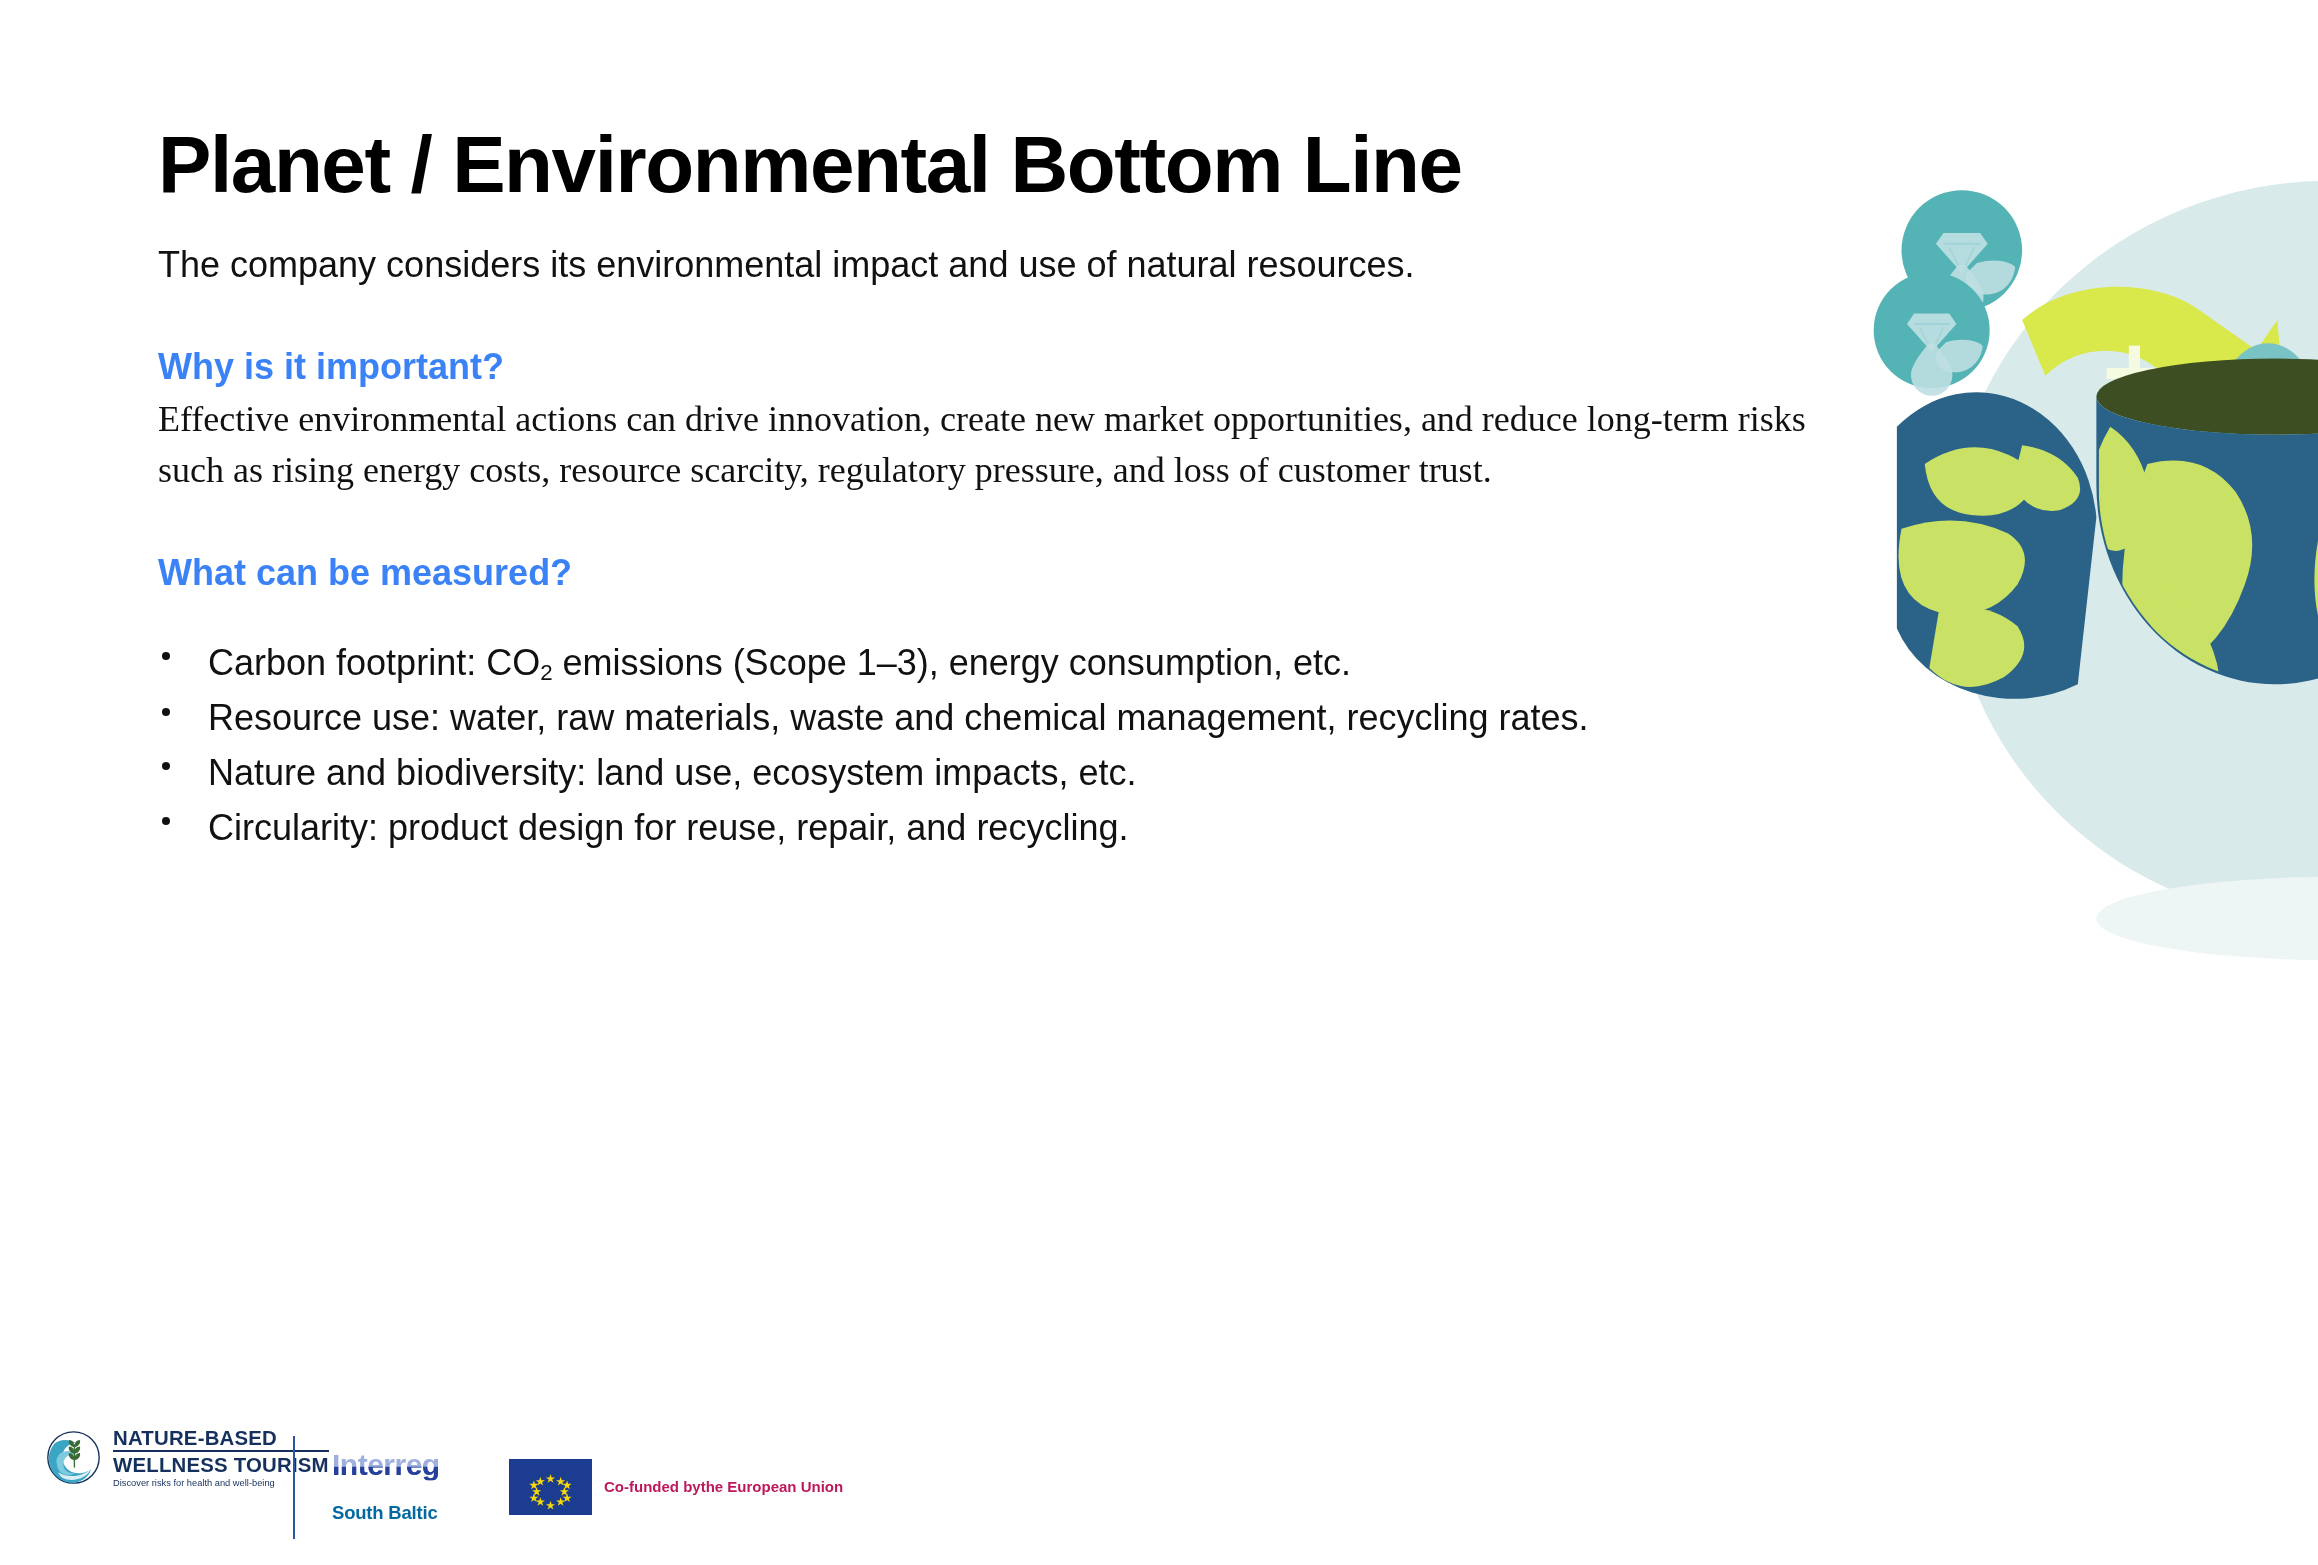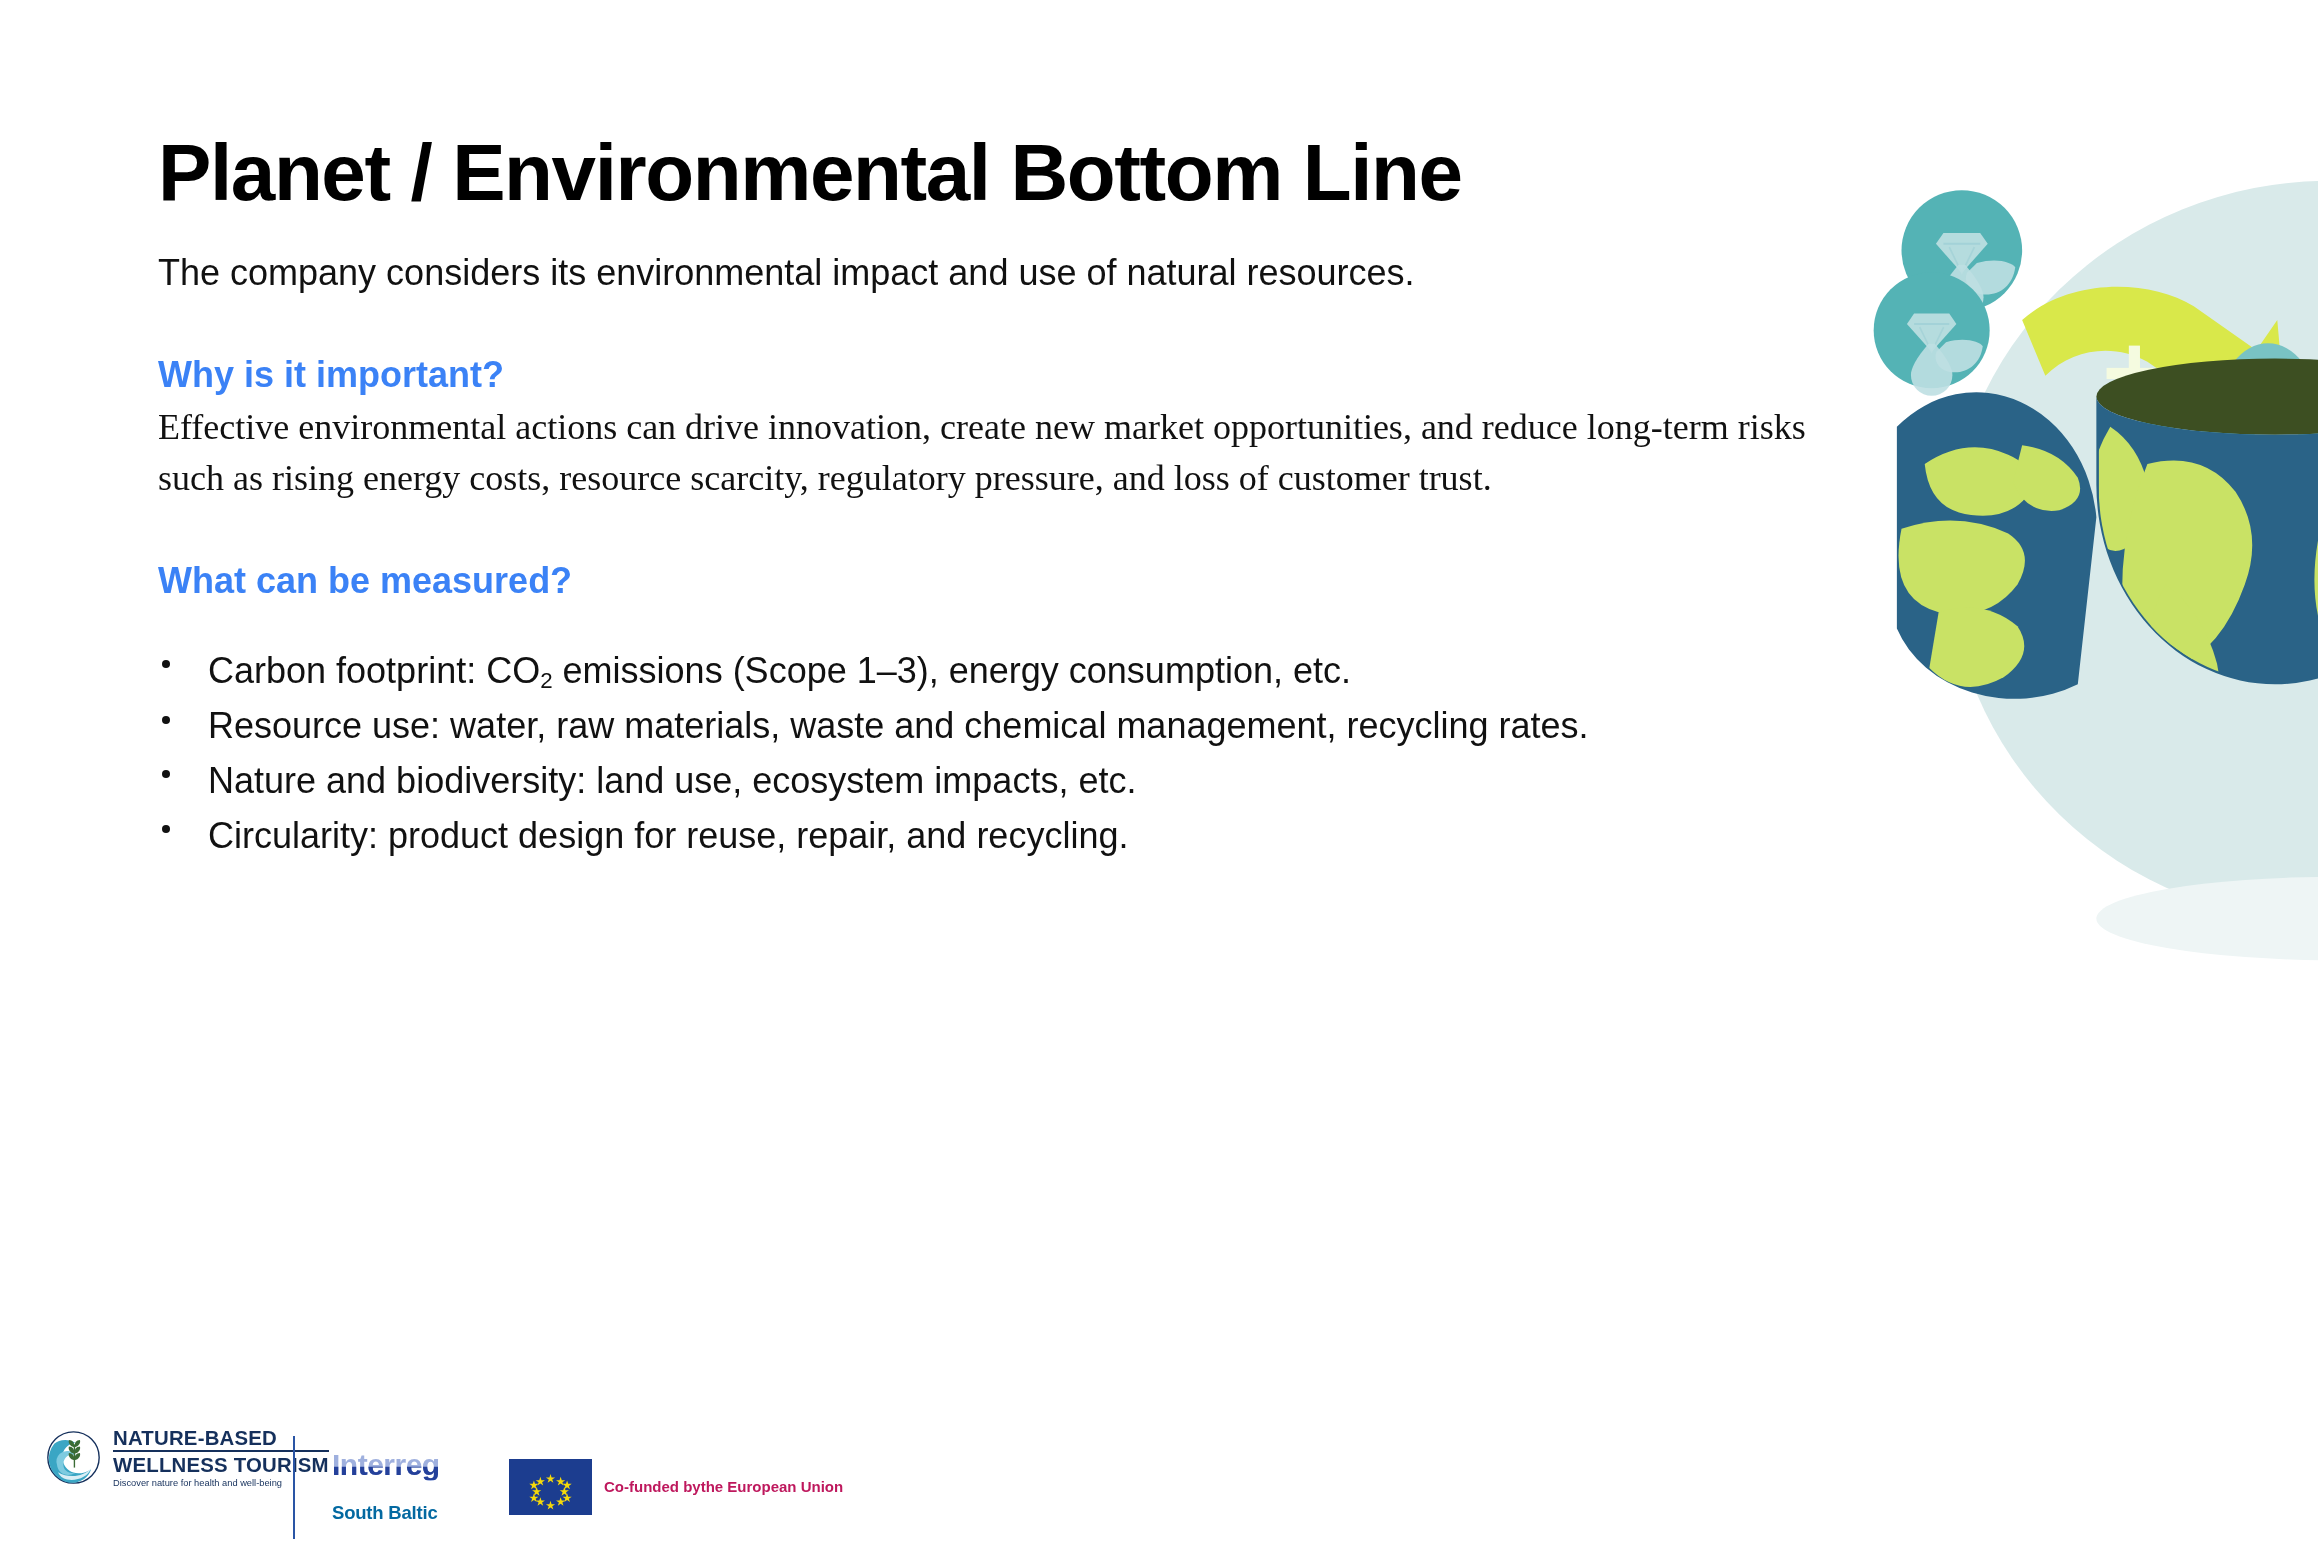--- a/index.html
+++ b/index.html
@@ -15,21 +15,21 @@
     width: 2782px;
     height: 1565px;
     background: #ffffff;
     overflow: hidden;
   }
 
   
   .text-col {
     position: absolute;
     left: 158px;
-    top: 133px;
+    top: 125px;
     width: 1693px;
   }
   .slide-title {
     font-size: 80px;
     font-weight: 800;
     letter-spacing: -1.4px;
     color: #000000;
     line-height: 1.0;
     margin: 0 0 36px 0;
     white-space: nowrap;
@@ -353,21 +353,21 @@
         <path d="M62,38 c10,-2 14,-10 12,-16 c-8,0 -13,7 -12,16 z" fill="#3a6b34"></path>
         <path d="M62,52 c-10,-2 -14,-10 -12,-16 c8,0 13,7 12,16 z" fill="#3a6b34"></path>
         <path d="M62,52 c10,-2 14,-10 12,-16 c-8,0 -13,7 -12,16 z" fill="#3a6b34"></path>
         <path d="M62,66 c-10,-2 -14,-10 -12,-16 c8,0 13,7 12,16 z" fill="#3a6b34"></path>
         <path d="M62,66 c10,-2 14,-10 12,-16 c-8,0 -13,7 -12,16 z" fill="#3a6b34"></path>
       </svg>
       <div class="nbwt-text">
         <div class="nbwt-l1">NATURE-BASED</div>
         <div class="nbwt-rule"></div>
         <div class="nbwt-l2">WELLNESS TOURISM</div>
-        <div class="nbwt-tag">Discover nature for health and well-being</div>
+        <div class="nbwt-tag">Discover risks for health and well-being</div>
       </div>
     </div>
 
     <div class="footer-divider"></div>
 
     <div class="interreg-logo">
       <div class="interreg-word">
         <span class="top">Interreg</span>
         <span class="bot">Interreg</span>
       </div>

